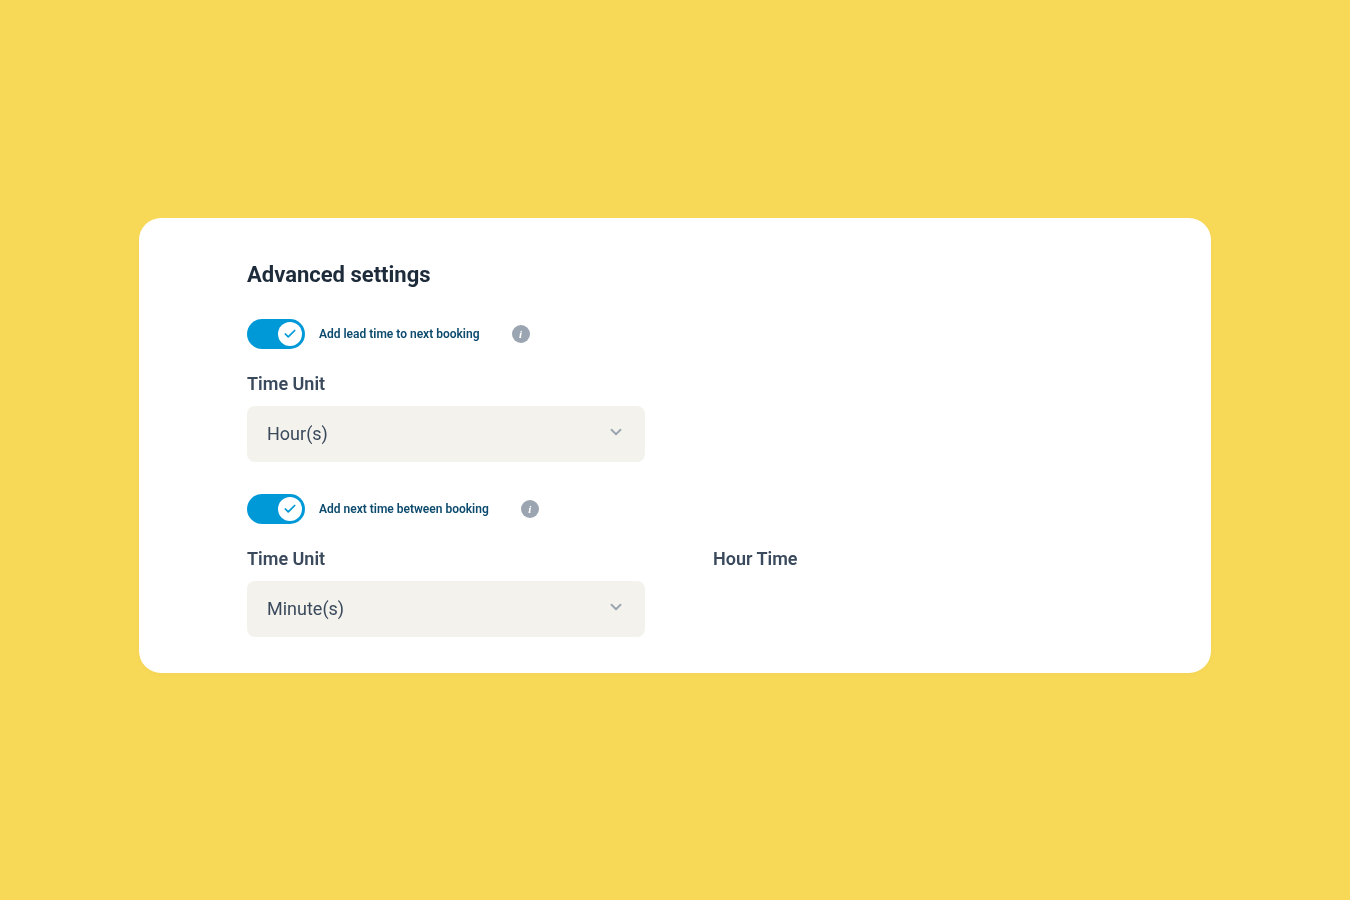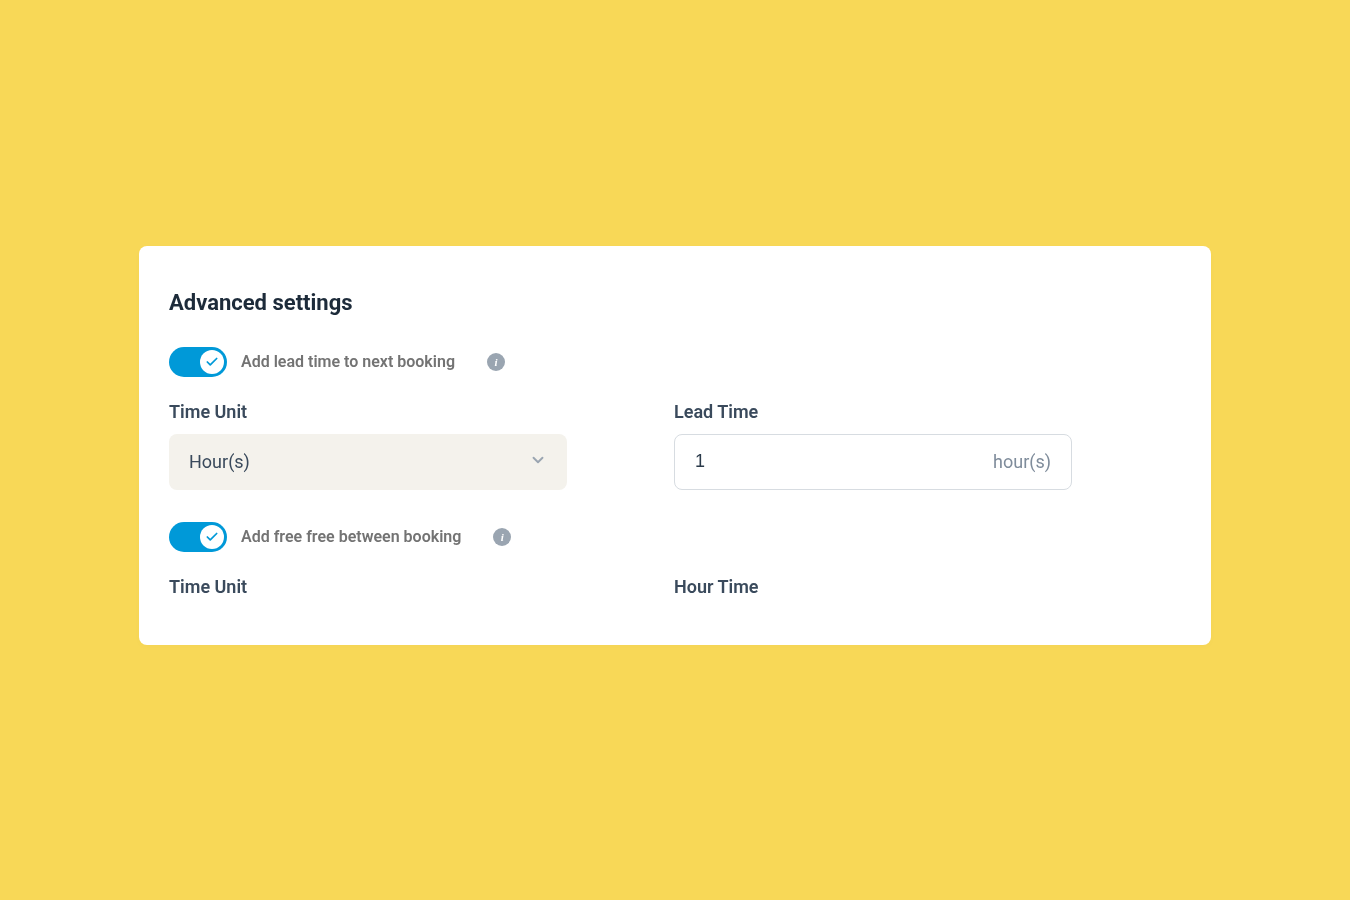--- a/index.html
+++ b/index.html
@@ -12,22 +12,22 @@
       height: 900px;
       background: #f8d857;
       font-family: -apple-system, BlinkMacSystemFont, "Segoe UI", Roboto, Helvetica, Arial, sans-serif;
       display: flex;
       align-items: center;
       justify-content: center;
     }
     .card {
       width: 1072px;
       background: #fff;
-      border-radius: 8px;
-      padding: 44px 68px 36px 30px;
+      border-radius: 22px;
+      padding: 44px 68px 36px 108px;
       box-shadow: 0 2px 6px rgba(0,0,0,0.02);
       margin-top: -10px;
     }
     .card-title {
       font-size: 22px;
       font-weight: 700;
       color: #1d2b3a;
       margin-bottom: 32px;
     }
     .toggle-row {
@@ -55,23 +55,23 @@
       border-radius: 50%;
       display: flex;
       align-items: center;
       justify-content: center;
     }
     .toggle-knob svg {
       width: 14px;
       height: 14px;
     }
     .toggle-label {
-      font-size: 16px;
+      font-size: 12px;
       font-weight: 600;
-      color: #737373;
+      color: #0c4a6e;
     }
     .info-icon {
       width: 18px;
       height: 18px;
       background: #9aa5b1;
       border-radius: 50%;
       display: flex;
       align-items: center;
       justify-content: center;
       color: #fff;
@@ -169,43 +169,44 @@
       <label class="field-label">Time Unit</label>
       <div class="select-field">
         <span>Hour(s)</span>
         <span class="select-chevron">
           <svg width="18" height="18" viewBox="0 0 24 24" fill="none" stroke="currentColor" stroke-width="2.5" stroke-linecap="round" stroke-linejoin="round">
               <polyline points="6 9 12 15 18 9"></polyline>
             </svg>
         </span>
       </div>
     </div>
-    <div class="form-col">
-      <label class="field-label">Lead Time</label>
-      <div class="input-field">
-        <input class="input-value" value="1" style="">
-        <span class="input-suffix">hour(s)</span>
-      </div>
-    </div>
   </div>
 
   <div class="toggle-row">
     <div class="toggle">
       <div class="toggle-knob">
         <svg viewBox="0 0 24 24" fill="none" stroke="#0099d8" stroke-width="3" stroke-linecap="round" stroke-linejoin="round">
             <polyline points="20 6 9 17 4 12"></polyline>
           </svg>
       </div>
     </div>
-    <span class="toggle-label">Add free free between booking</span>
+    <span class="toggle-label">Add next time between booking</span>
     <span class="info-icon">i</span>
   </div>
 
   <div class="form-row">
     <div class="form-col">
       <label class="field-label">Time Unit</label>
+      <div class="select-field">
+        <span>Minute(s)</span>
+        <span class="select-chevron">
+          <svg width="18" height="18" viewBox="0 0 24 24" fill="none" stroke="currentColor" stroke-width="2.5" stroke-linecap="round" stroke-linejoin="round">
+              <polyline points="6 9 12 15 18 9"></polyline>
+            </svg>
+        </span>
+      </div>
     </div>
     <div class="form-col">
       <label class="field-label">Hour Time</label>
     </div>
   </div>
 
 </div>
 
 </body></html>

